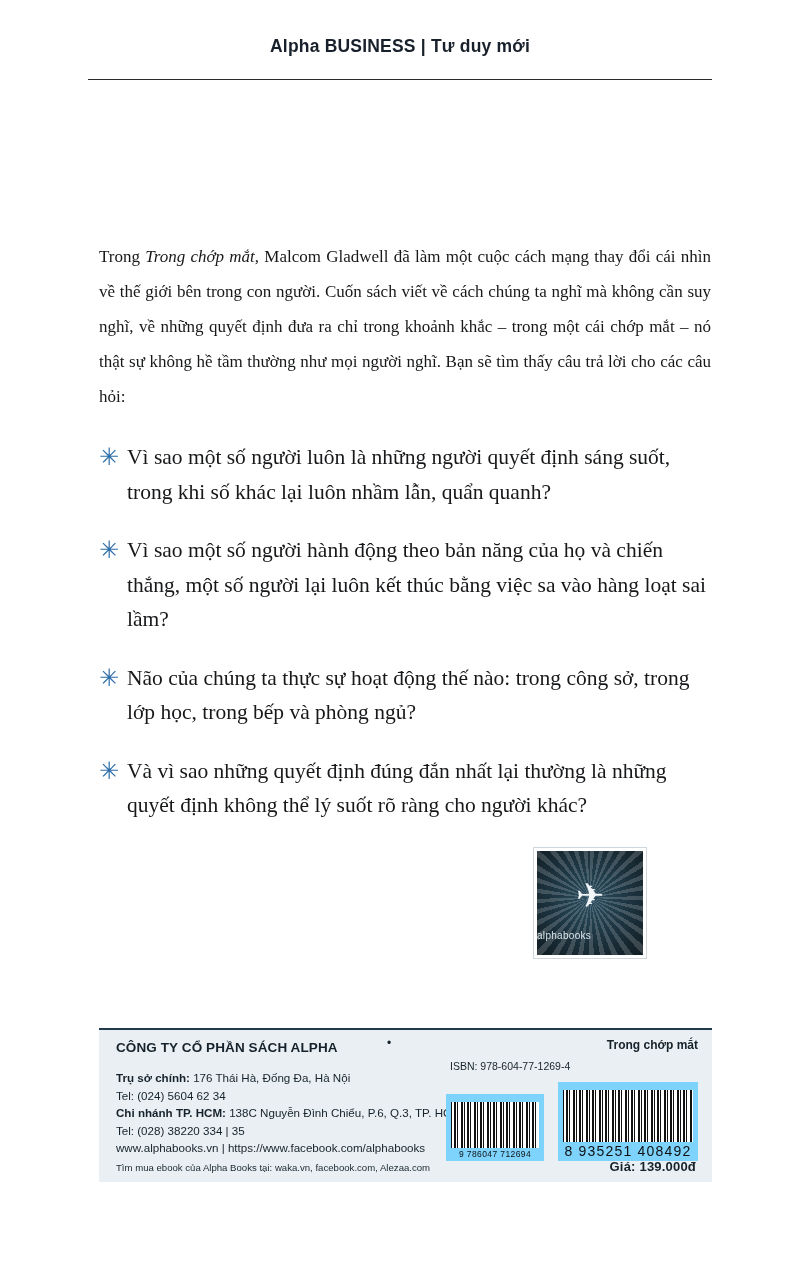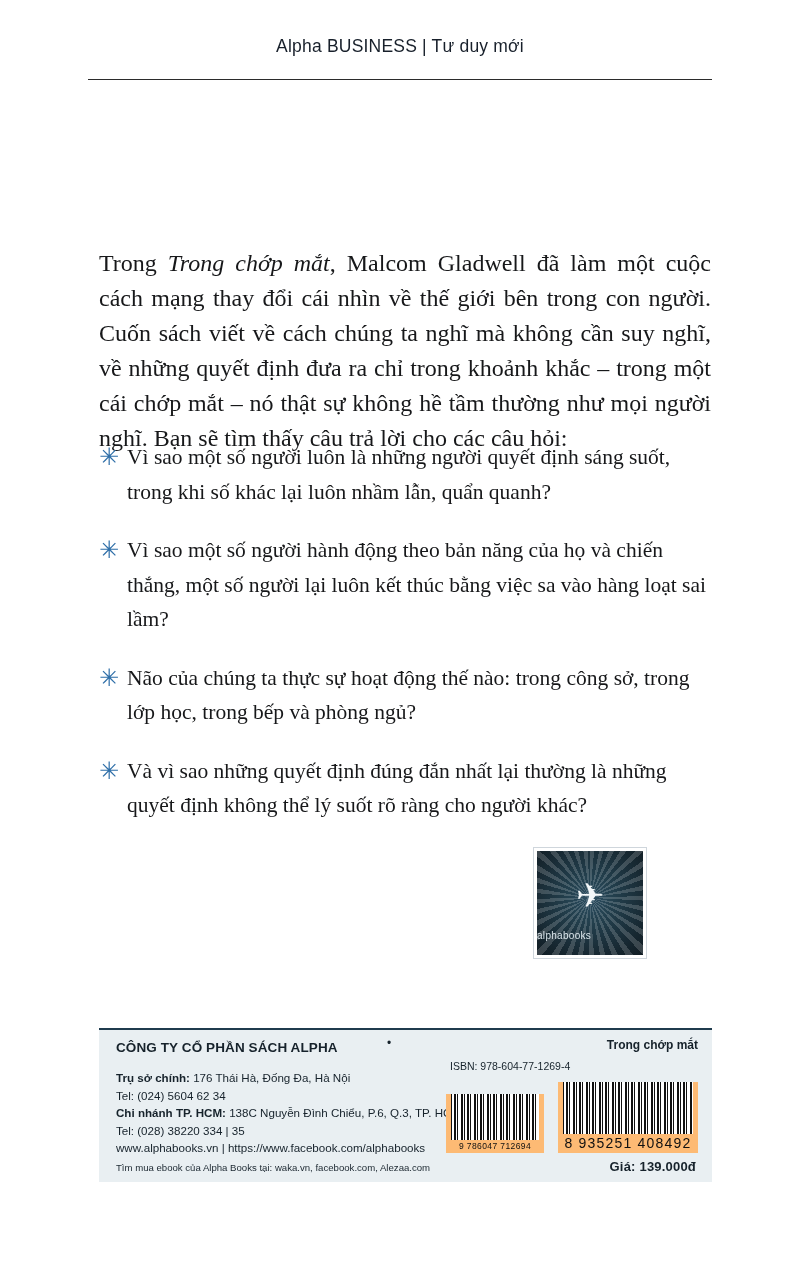--- a/index.html
+++ b/index.html
@@ -27,38 +27,38 @@
   .header {
     position: absolute;
     top: 36px;
     left: 88px;
     width: 624px;
     text-align: center;
   }
   .header-title {
     font-family: "Liberation Sans", sans-serif;
     font-size: 17.5px;
-    font-weight: normal;
+    font-weight: bold;
     color: #18202b;
     letter-spacing: 0.2px;
     white-space: nowrap;
   }
   .header-rule {
     margin-top: 22px;
     border-top: 1.6px solid #2b2b2b;
     width: 100%;
   }
 
   
   .intro {
     position: absolute;
     top: 222px;
     left: 99px;
     width: 612px;
-    font-size: 24px;
+    font-size: 17px;
     line-height: 35px;
     text-align: justify;
     color: #17181a;
   }
   .intro .book-title {
     font-style: italic;
   }
 
   
   .bullets {
@@ -193,22 +193,22 @@
   
   .barcode-wrap {
     position: absolute;
     right: 14px;
     top: 52px;
     display: flex;
     align-items: flex-end;
     gap: 14px;
   }
   .barcode {
-    background: #fdba74;
-    padding: 0 5px 2px 5px;
+    background: #7dd3fc;
+    padding: 8px 5px 2px 5px;
   }
   .bars {
     height: 46px;
     width: 88px;
     background-image: repeating-linear-gradient(
       to right,
       #111 0px, #111 1px, #fff 1px, #fff 3px,
       #111 3px, #111 5px, #fff 5px, #fff 6px,
       #111 6px, #111 7px, #fff 7px, #fff 10px,
       #111 10px, #111 12px, #fff 12px, #fff 13px);

